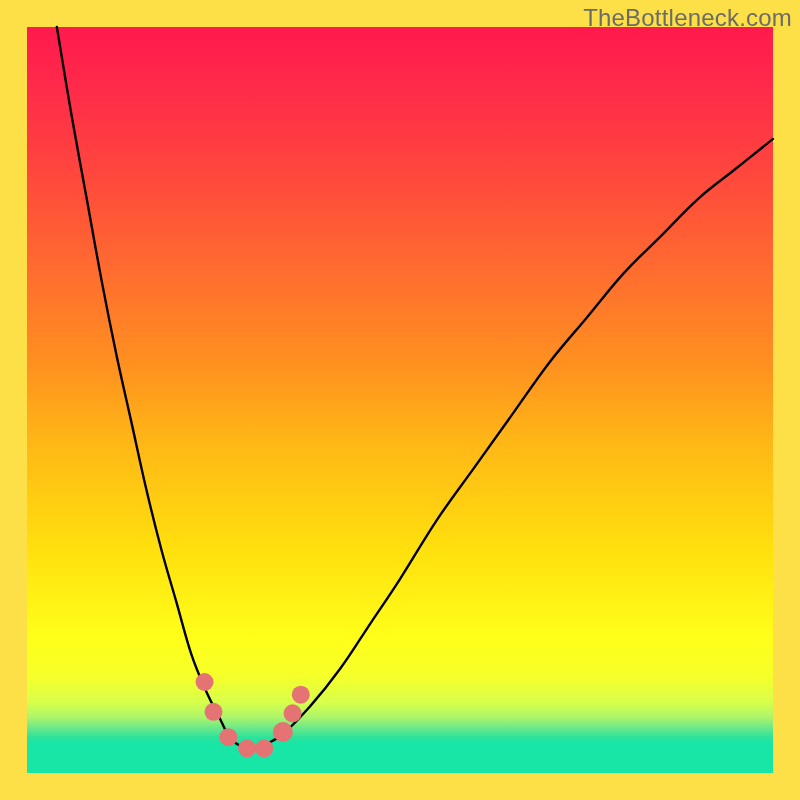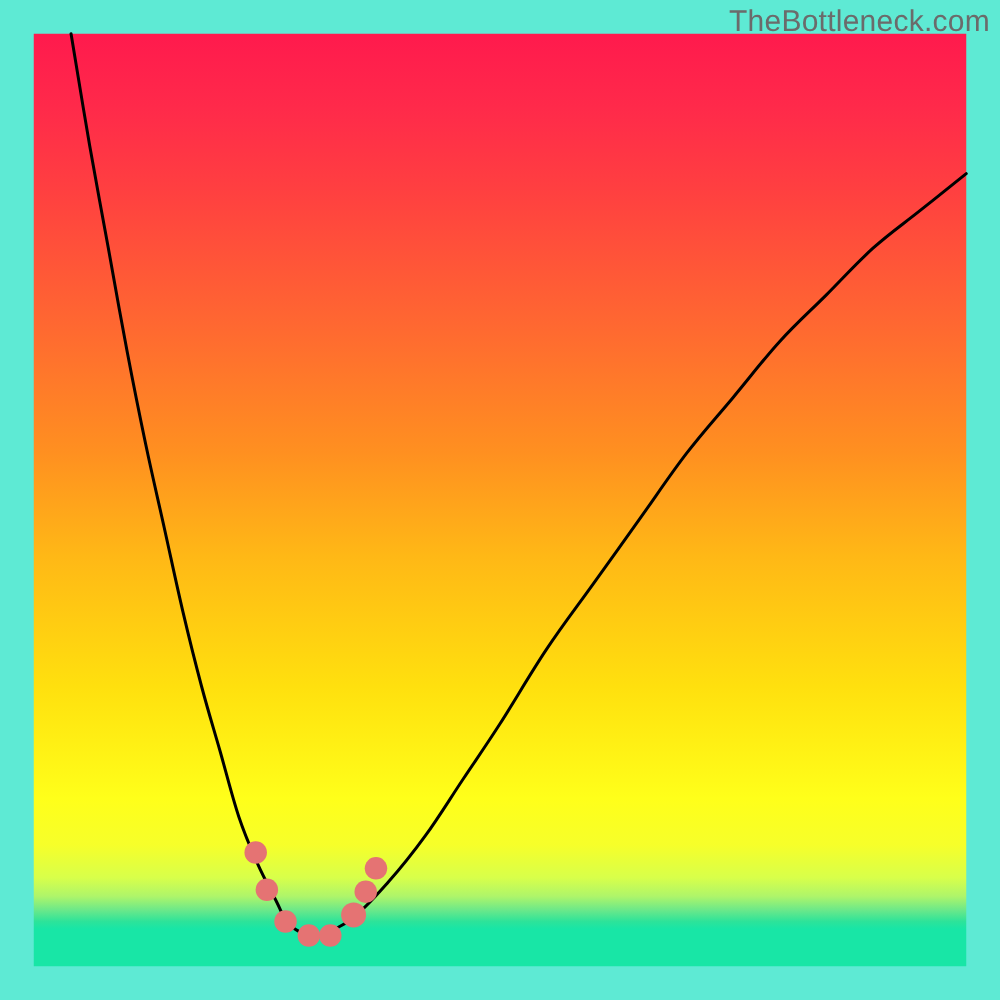--- a/index.html
+++ b/index.html
@@ -8,21 +8,21 @@
     width: 800px;
     height: 800px;
     background: #000;
     overflow: hidden;
     font-family: Arial, Helvetica, sans-serif;
   }
   .outer {
     position: relative;
     width: 800px;
     height: 800px;
-    background: #5eead4;
+    background: #fde047;
   }
   .plot {
     position: absolute;
     left: 27px;
     top: 27px;
     width: 746px;
     height: 746px;
     
     background: linear-gradient(to bottom,
       #ff1a4d 0%,

